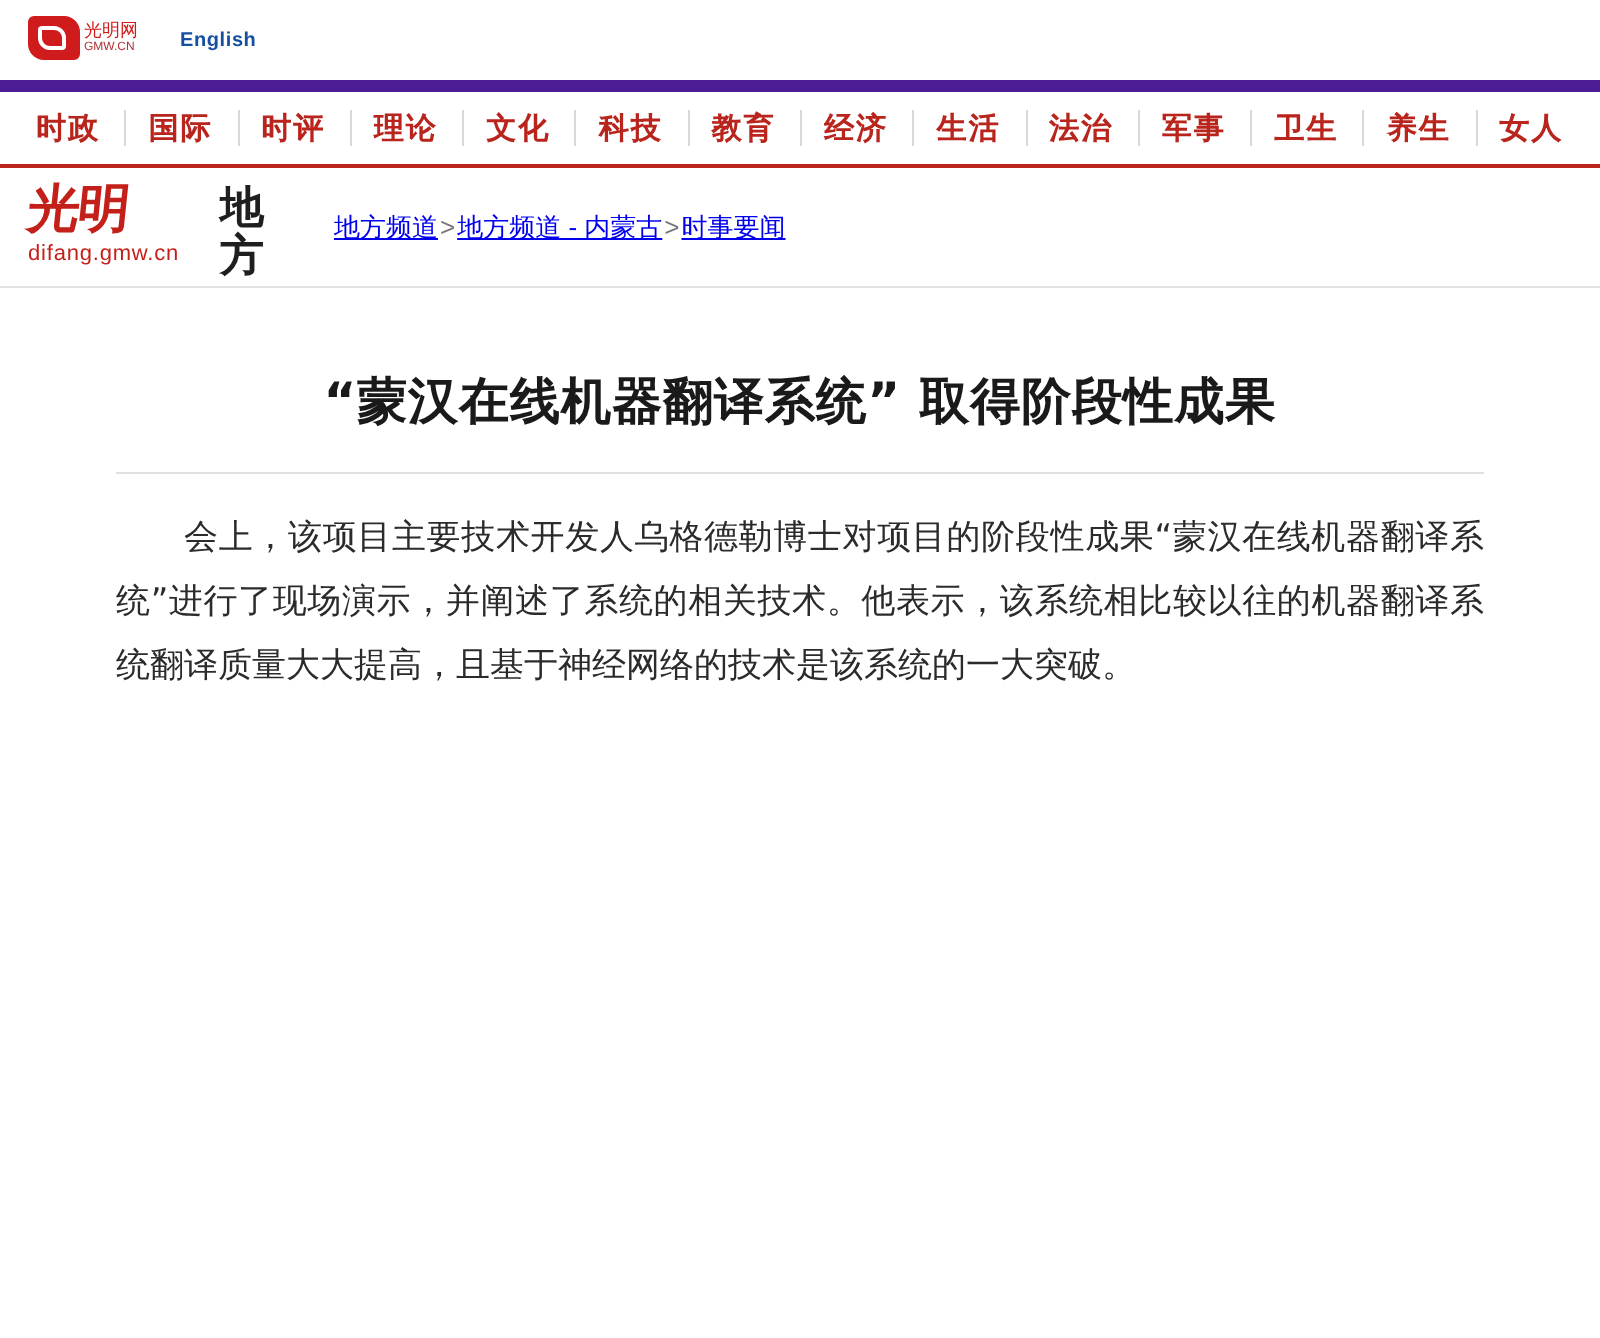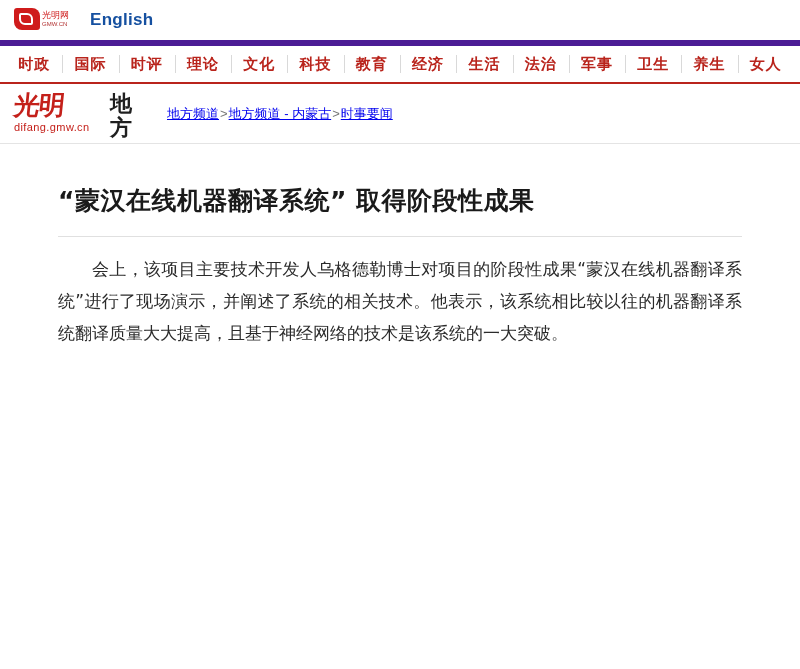--- a/index.html
+++ b/index.html
@@ -67,21 +67,21 @@
     left: 28px;
     top: 14px;
     font-size: 6px;
     line-height: 6px;
     color: #b13030;
     white-space: nowrap;
   }
   .english-link {
     margin-left: 14px;
     color: #1550a0;
-    font-size: 17px;
+    font-size: 10px;
     font-weight: bold;
     text-decoration: none;
     letter-spacing: .3px;
   }
 
   
   .navwrap {
     border-top: 6px solid #4c1d95;
     border-bottom: 2px solid #b9241c;
     background: #fff;
@@ -168,21 +168,21 @@
   }
   .breadcrumb .sep { color: #777; margin: 0 1px; }
 
   
   .article {
     padding: 0 58px;
     box-sizing: border-box;
   }
   .headline {
     margin: 40px 0 0 0;
-    text-align: left;
+    text-align: center;
     font-size: 25px;
     line-height: 34px;
     font-weight: bold;
     color: #1a1a1a;
     letter-spacing: .5px;
     font-family: "DejaVu Sans", sans-serif;
   }
   .meta {
     margin-top: 26px;
     text-align: center;

